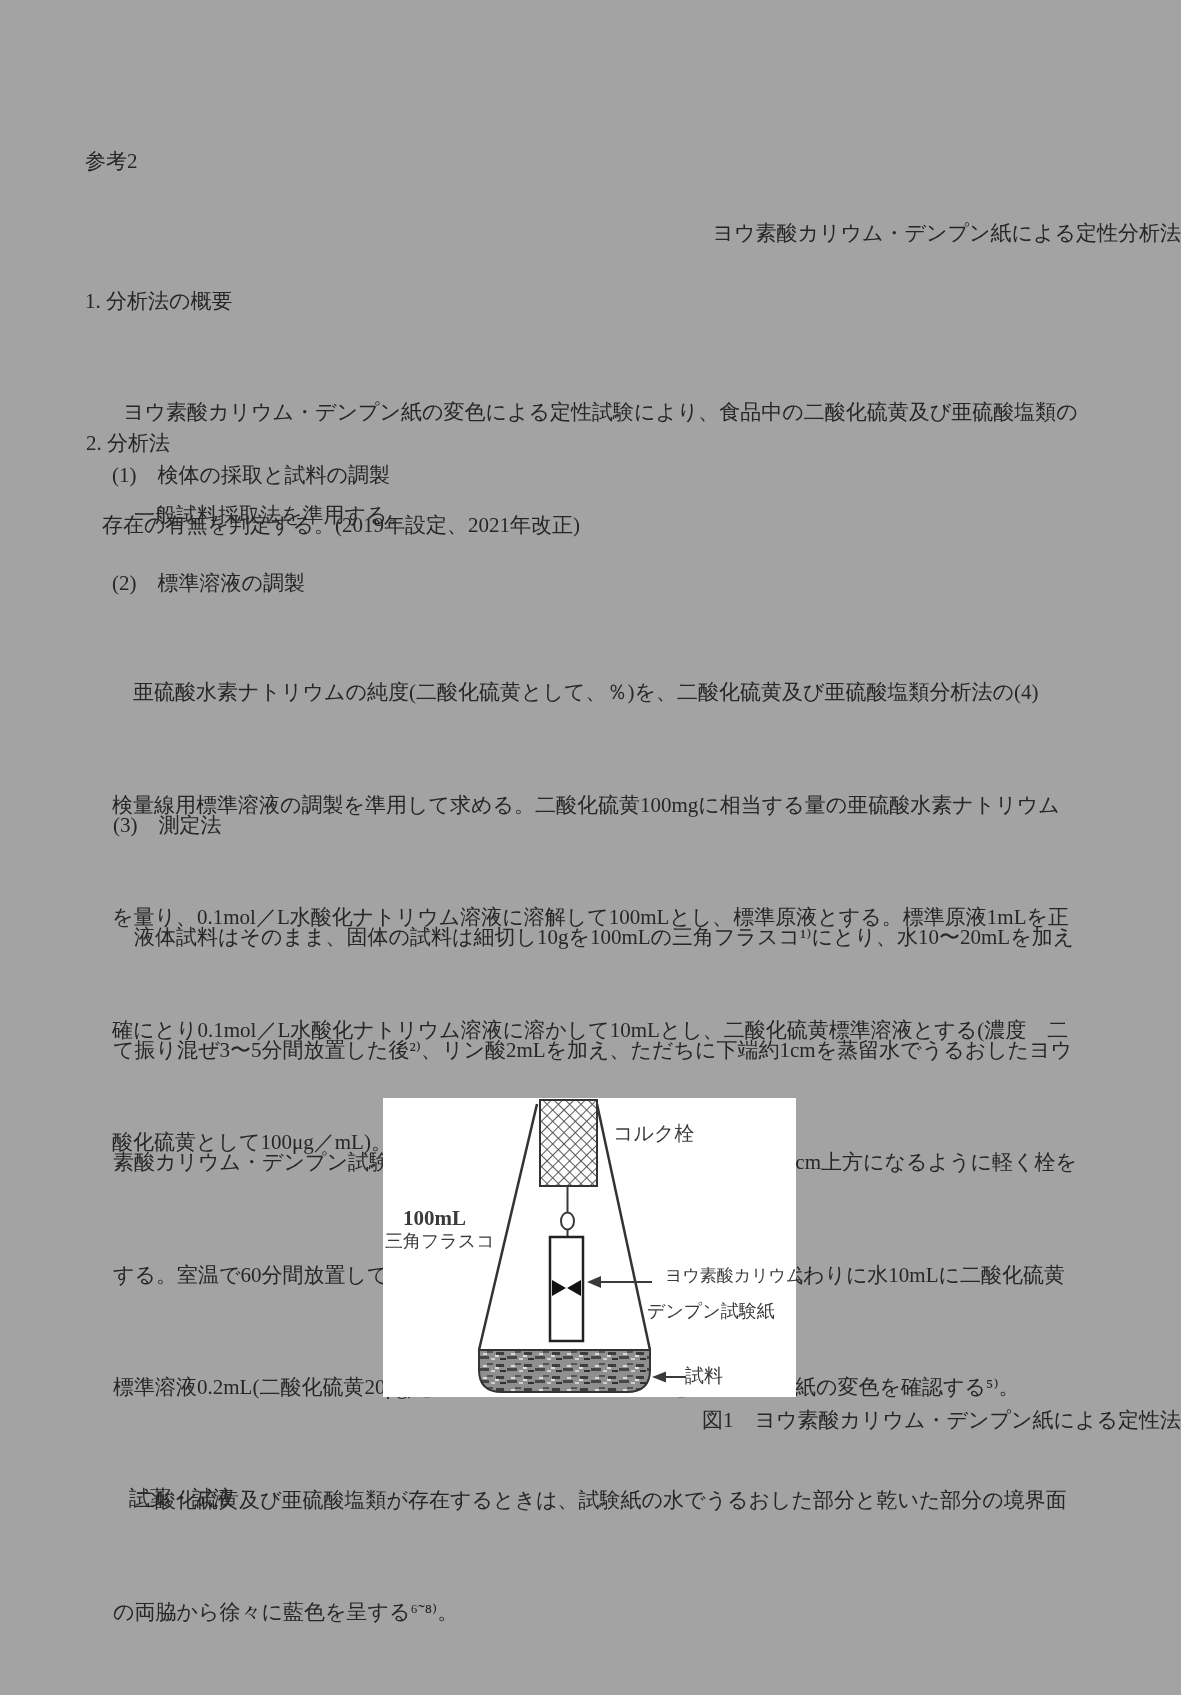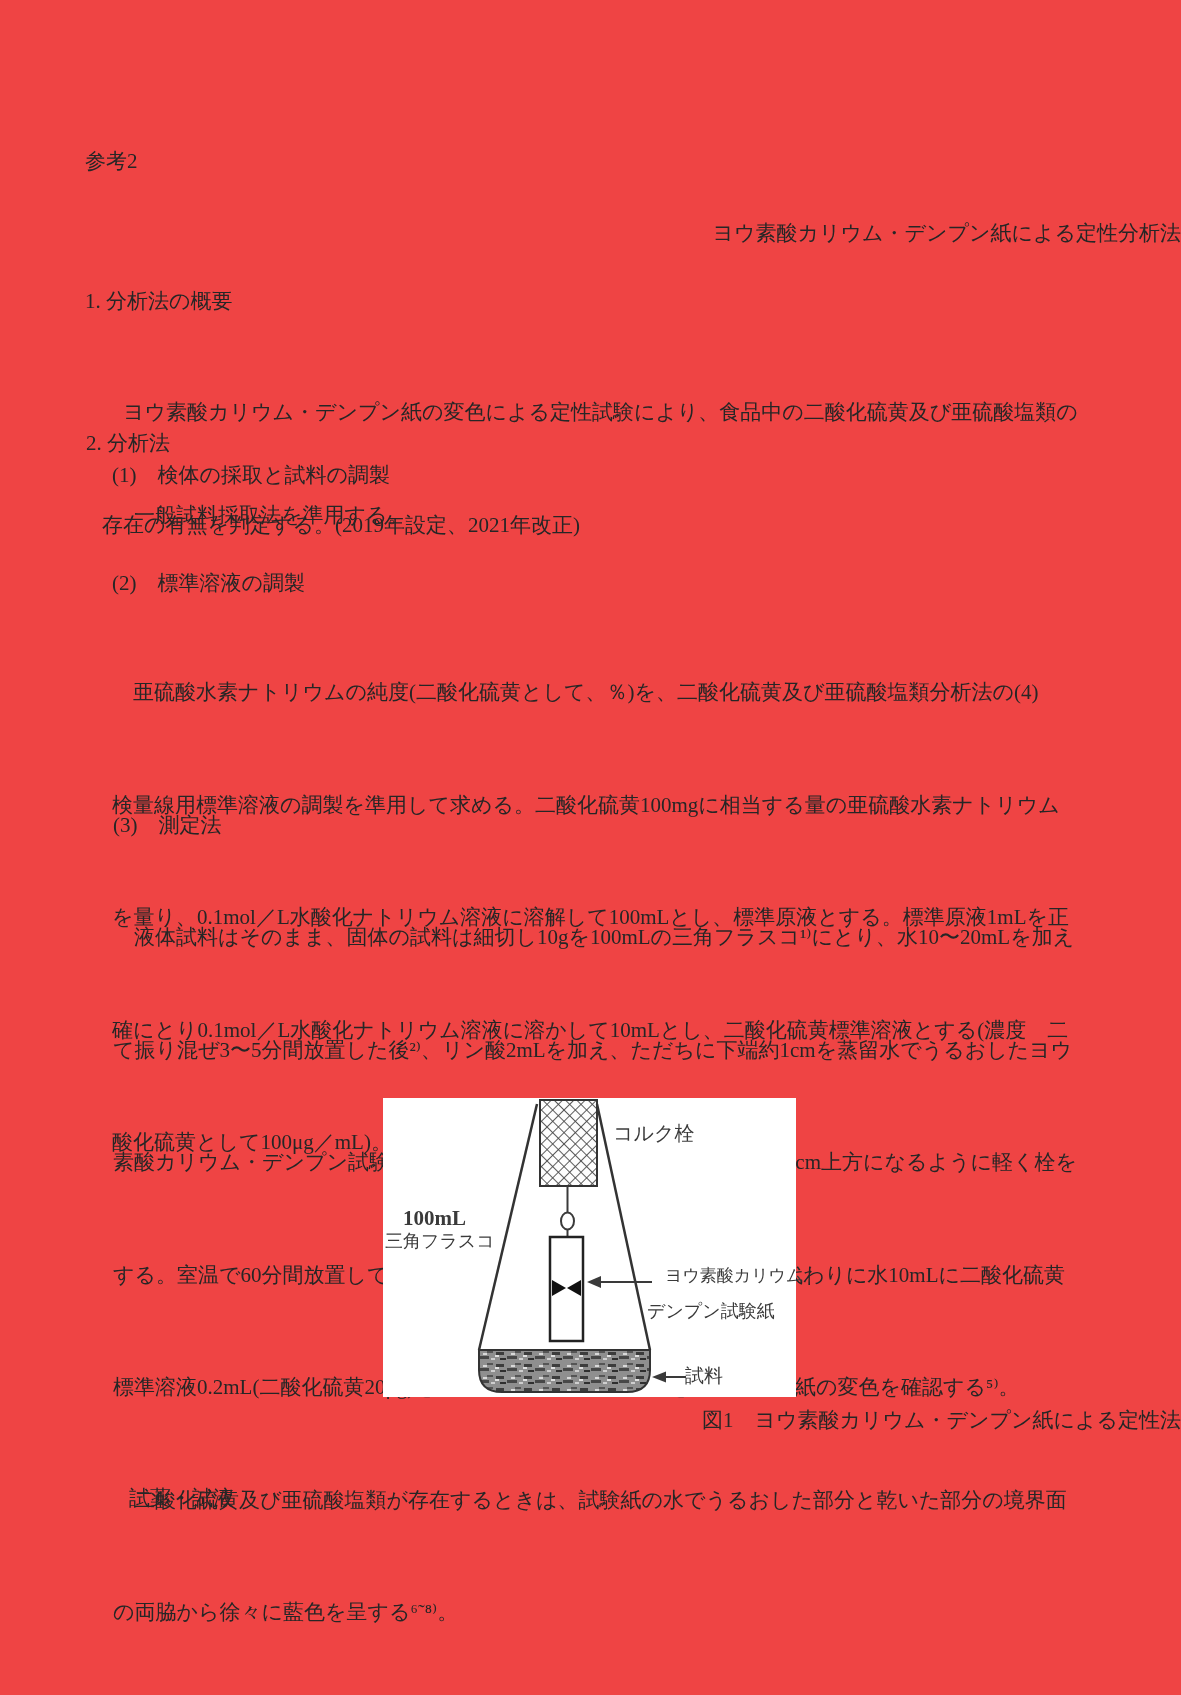--- a/index.html
+++ b/index.html
@@ -5,21 +5,21 @@
   html, body {
     margin: 0;
     padding: 0;
     background: #e9e9e9;
   }
   .page {
     position: relative;
     width: 1181px;
     height: 1695px;
     margin: 0 auto;
-    background: #ef4444;
+    background: #a3a3a3;
     color: #262626;
     font-family: "Liberation Serif", "DejaVu Serif", serif;
     overflow: hidden;
   }
   .line {
     position: absolute;
     font-size: 21px;
     line-height: 28px;
     white-space: pre;
   }

